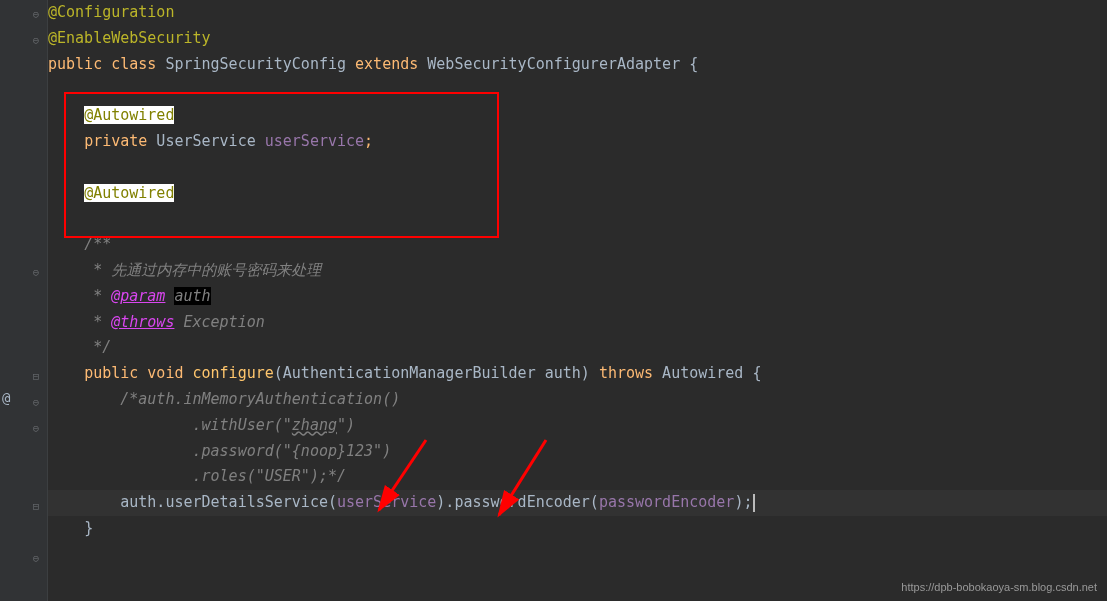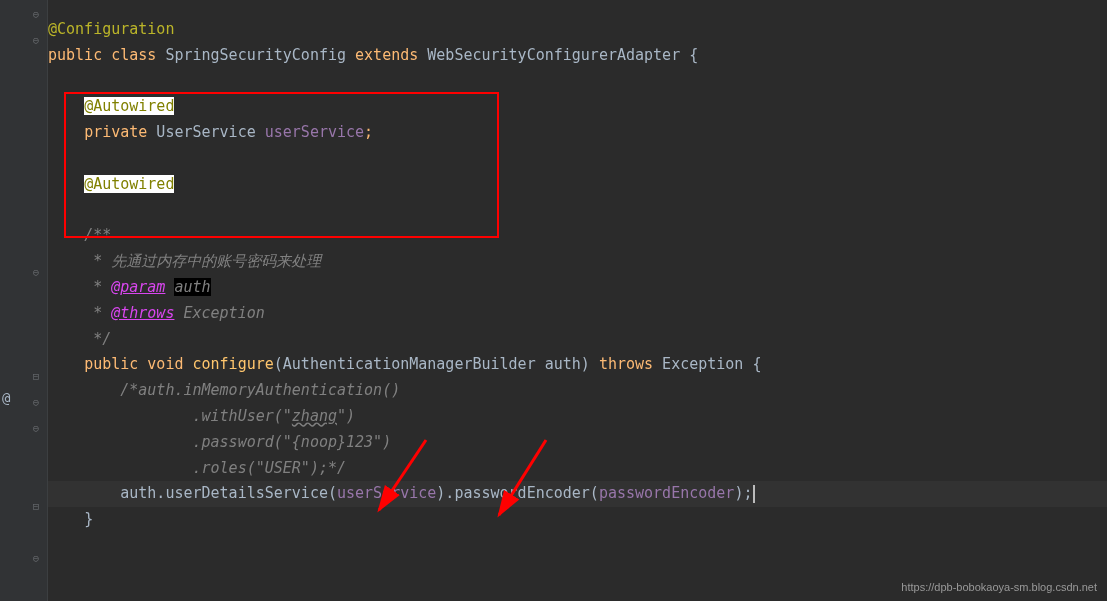--- a/index.html
+++ b/index.html
@@ -37,21 +37,21 @@
       position: absolute;
       left: 2px;
       color: #a9b7c6;
       font-size: 14px;
     }
     .code-area {
       position: absolute;
       left: 48px;
       top: 0;
       right: 0;
-      padding-top: 17px;
+      padding-top: 0;
     }
     .line {
       height: 25.8px;
       line-height: 25.8px;
       white-space: pre;
     }
     .highlighted-line {
       background: #323232;
     }
     .kw { color: #fdba74; }
@@ -99,33 +99,34 @@
   <div class="gutter-icon" style="top:368px">⊟</div>
   <div class="gutter-icon" style="top:394px">⊖</div>
   <div class="gutter-icon" style="top:420px">⊖</div>
   <div class="gutter-icon" style="top:498px">⊟</div>
   <div class="gutter-icon" style="top:550px">⊖</div>
   <div class="gutter-at" style="top:390px">@</div>
 </div>
 
 <div class="code-area">
   <div class="line"><span class="anno">@Configuration</span></div>
+  <div class="line"><span class="anno">@EnableWebSecurity</span></div>
   <div class="line"><span class="kw">public</span> <span class="kw">class</span><span> SpringSecurityConfig </span><span class="kw">extends</span><span> WebSecurityConfigurerAdapter {</span></div>
   <div class="line"></div>
   <div class="line">    <span class="anno-hl">@Autowired</span></div>
   <div class="line">    <span class="kw">private</span><span> UserService </span><span class="field">userService</span><span class="kw">;</span></div>
   <div class="line"></div>
   <div class="line">    <span class="anno-hl">@Autowired</span></div>
   <div class="line"></div>
   <div class="line">    <span class="comment">/**</span></div>
   <div class="line">    <span class="comment"> * 先通过内存中的账号密码来处理</span></div>
   <div class="line">    <span class="comment"> * </span><span class="doctag">@param</span> <span class="docparam">auth</span></div>
   <div class="line">    <span class="comment"> * </span><span class="doctag">@throws</span><span class="comment"> Exception</span></div>
   <div class="line">    <span class="comment"> */</span></div>
-  <div class="line">    <span class="kw">public</span> <span class="kw">void</span> <span class="func">configure</span><span>(AuthenticationManagerBuilder auth) </span><span class="kw">throws</span><span> Exception {</span></div>
+  <div class="line">    <span class="kw">public</span> <span class="kw">void</span> <span class="func">configure</span><span>(AuthenticationManagerBuilder auth) </span><span class="kw">throws</span><span> Autowired {</span></div>
   <div class="line">        <span class="comment">/*auth.inMemoryAuthentication()</span></div>
   <div class="line">        <span class="comment">        .withUser("</span><span class="comment wavy">zhang</span><span class="comment">")</span></div>
   <div class="line">        <span class="comment">        .password("{noop}123")</span></div>
   <div class="line">        <span class="comment">        .roles("USER");*/</span></div>
   <div class="line highlighted-line">        <span>auth.userDetailsService(</span><span class="field">userService</span><span>).passwordEncoder(</span><span class="field">passwordEncoder</span><span>);</span><span class="cursor"></span></div>
   <div class="line">    <span>}</span></div>
 </div>
 
 <div class="red-box" style="left:64px;top:92px;width:435px;height:146px"></div>
 

